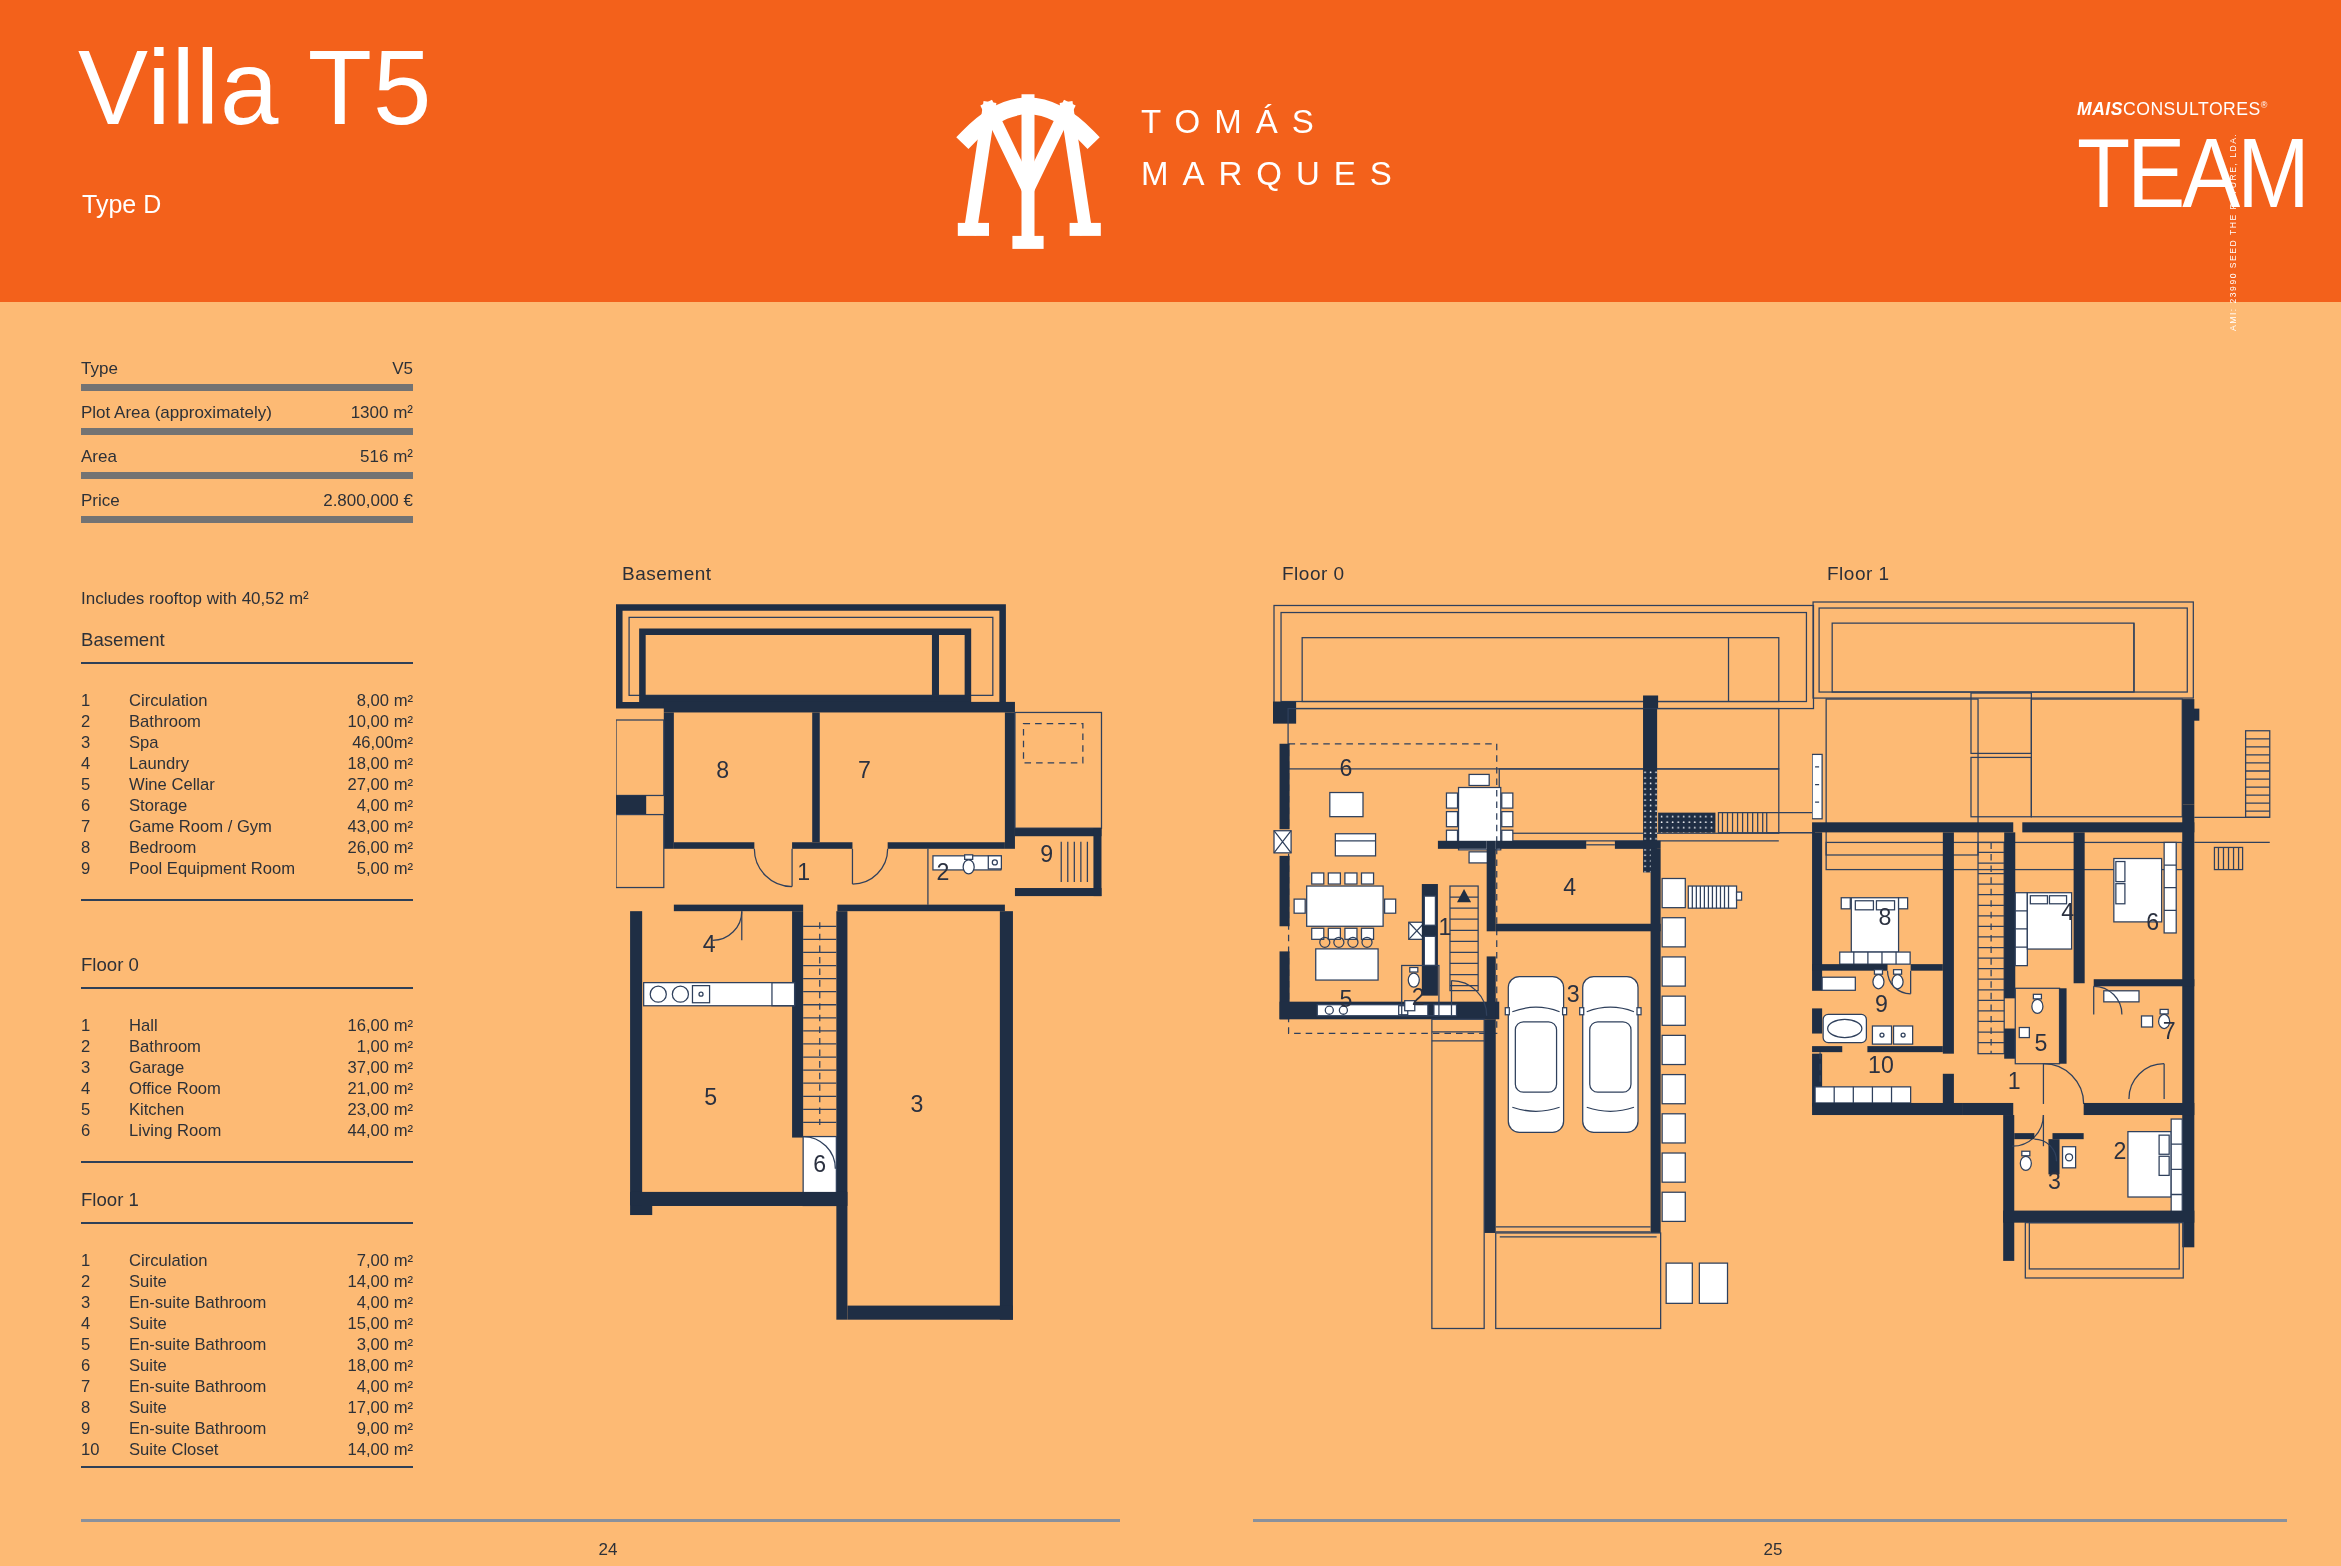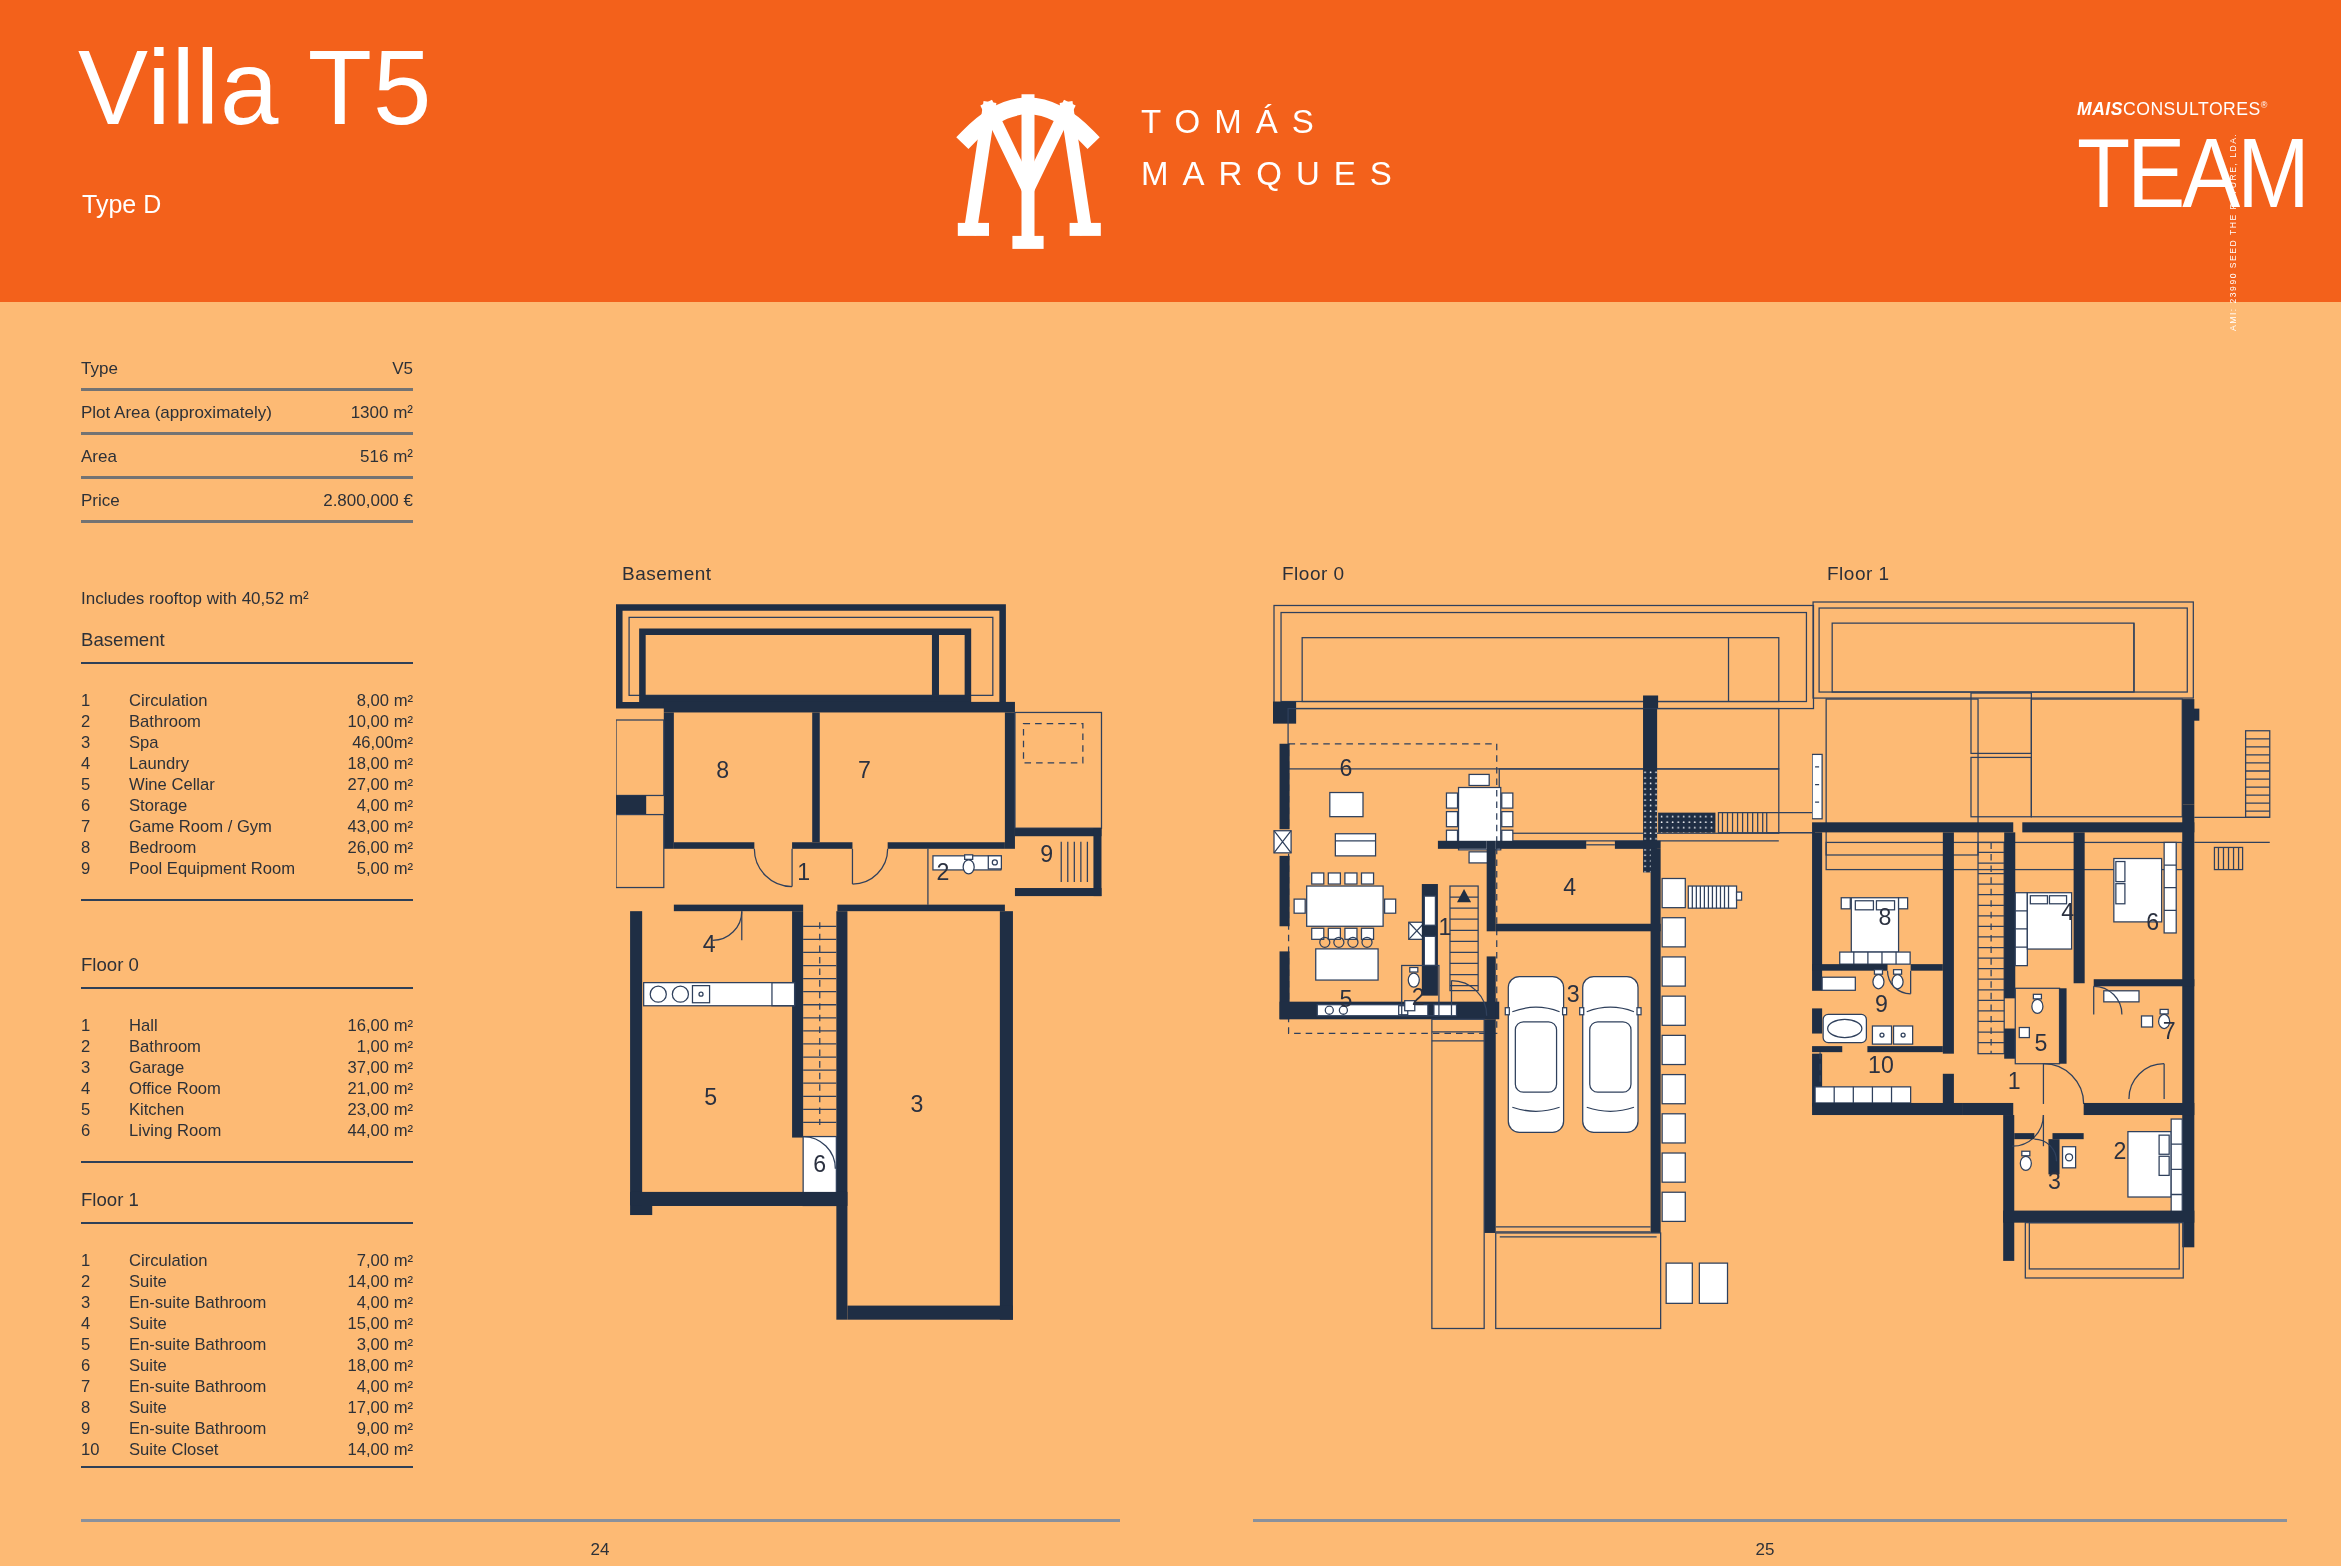--- a/index.html
+++ b/index.html
@@ -18,21 +18,21 @@
 
   .partner{position:absolute;left:2077px;top:99px;width:216px;color:#fff;}
   .partner-top{font-size:17.6px;letter-spacing:0.5px;white-space:nowrap;}
   .partner-top .b{font-weight:bold;font-style:italic;}
   .partner-top sup{font-size:9px;}
   .partner-word{font-size:87px;line-height:0.95;letter-spacing:-3px;margin-top:7px;transform:scaleY(1.12);transform-origin:top left;}
   .partner-side{position:absolute;left:151px;top:31px;height:201px;writing-mode:vertical-rl;transform:rotate(180deg);font-size:8.6px;letter-spacing:1.5px;white-space:nowrap;}
 
   
   .specs{position:absolute;left:81px;top:347px;width:332px;}
-  .spec-row{display:flex;justify-content:space-between;align-items:baseline;height:44px;box-sizing:border-box;padding-top:12px;border-bottom:3px solid #737373;font-size:17px;color:#2D3138;}
+  .spec-row{display:flex;justify-content:space-between;align-items:baseline;height:44px;box-sizing:border-box;padding-top:12px;border-bottom:7px solid #737373;font-size:17px;color:#2D3138;}
   .note{position:absolute;left:81px;top:553px;font-size:17px;color:#2D3138;margin-top:36px;}
 
   .sec{position:absolute;left:81px;width:332px;color:#2D3138;}
   .sec-basement{top:629px;} .sec-floor0{top:954px;} .sec-floor1{top:1189px;}
   .sec h3{margin:0;font-size:18.6px;font-weight:normal;line-height:22px;}
   .sec .rule{height:2px;background:#2E4057;margin-top:11px;}
   .sec ul{list-style:none;margin:26px 0 0 0;padding:0;}
   .sec li{display:flex;font-size:16.6px;line-height:21px;}
   .sec .rn{width:48px;flex:0 0 auto;}
   .sec .rname{flex:1 1 auto;}
@@ -52,21 +52,21 @@
   .plan svg .w{fill:#1F2E44;}
   .plan svg .t{fill:none;stroke:#2F405C;stroke-width:2.5;}
   .plan svg .tf{fill:#fff;stroke:#2F405C;stroke-width:2.5;}
   .plan svg .d{fill:none;stroke:#2F405C;stroke-width:2.5;stroke-dasharray:13 10;}
   .rnum{font-family:"Liberation Sans",sans-serif;font-size:46px;fill:#2B3140;text-anchor:middle;font-weight:300;}
 
   
   .footline{position:absolute;top:1519px;height:3px;background:#8A919C;}
   #footline-left{left:81px;width:1039px;}
   #footline-right{left:1253px;width:1034px;}
-  .pagenum{position:absolute;top:1540px;font-size:17px;color:#2D3138;transform:translateX(-50%);}
+  .pagenum{position:absolute;top:1540px;font-size:17px;color:#2D3138;transform:translateX(-50%);margin-left:8px;}
   #page-left{left:600px;} #page-right{left:1765px;}
 </style>
 </head>
 <body>
 
 <div class="page">
 
   <div class="header">
     <div class="title">Villa T5</div>
     <div class="subtitle-row">

